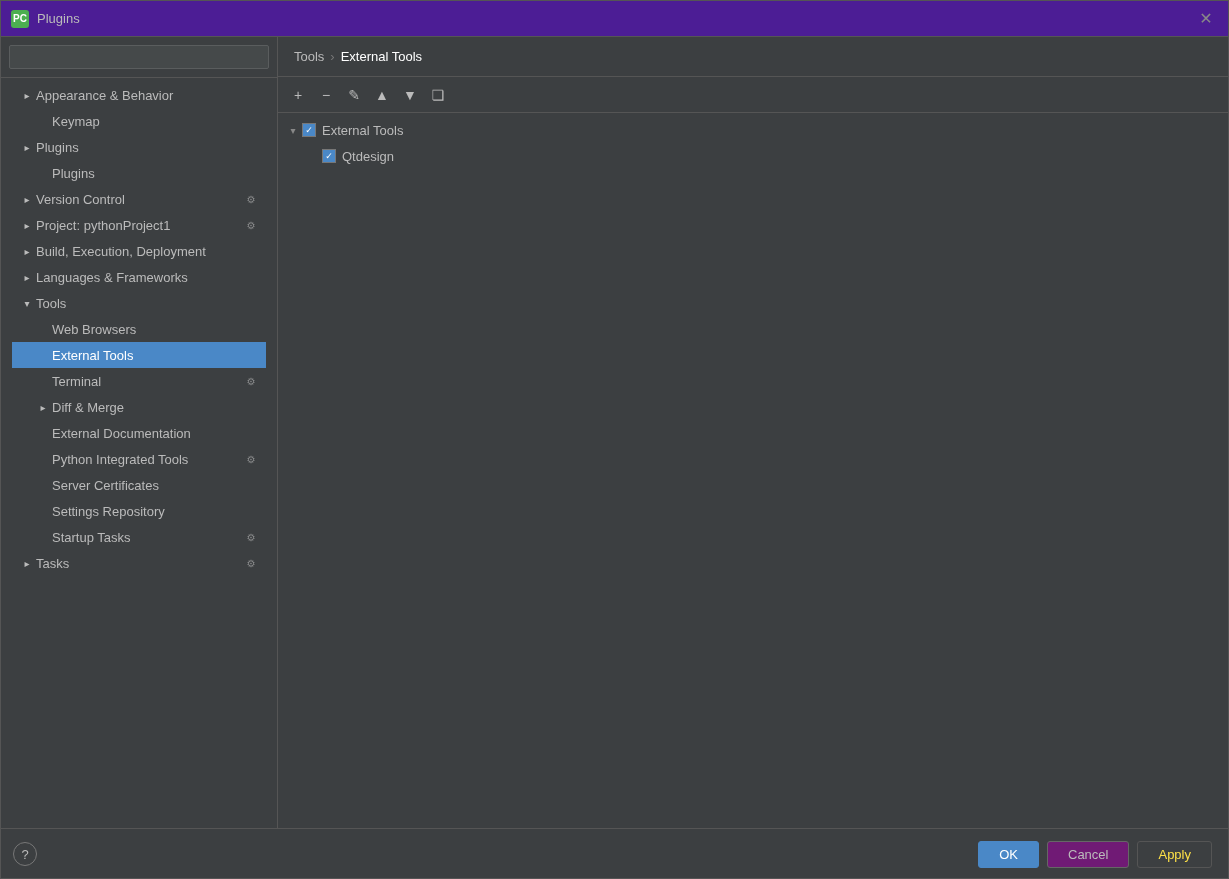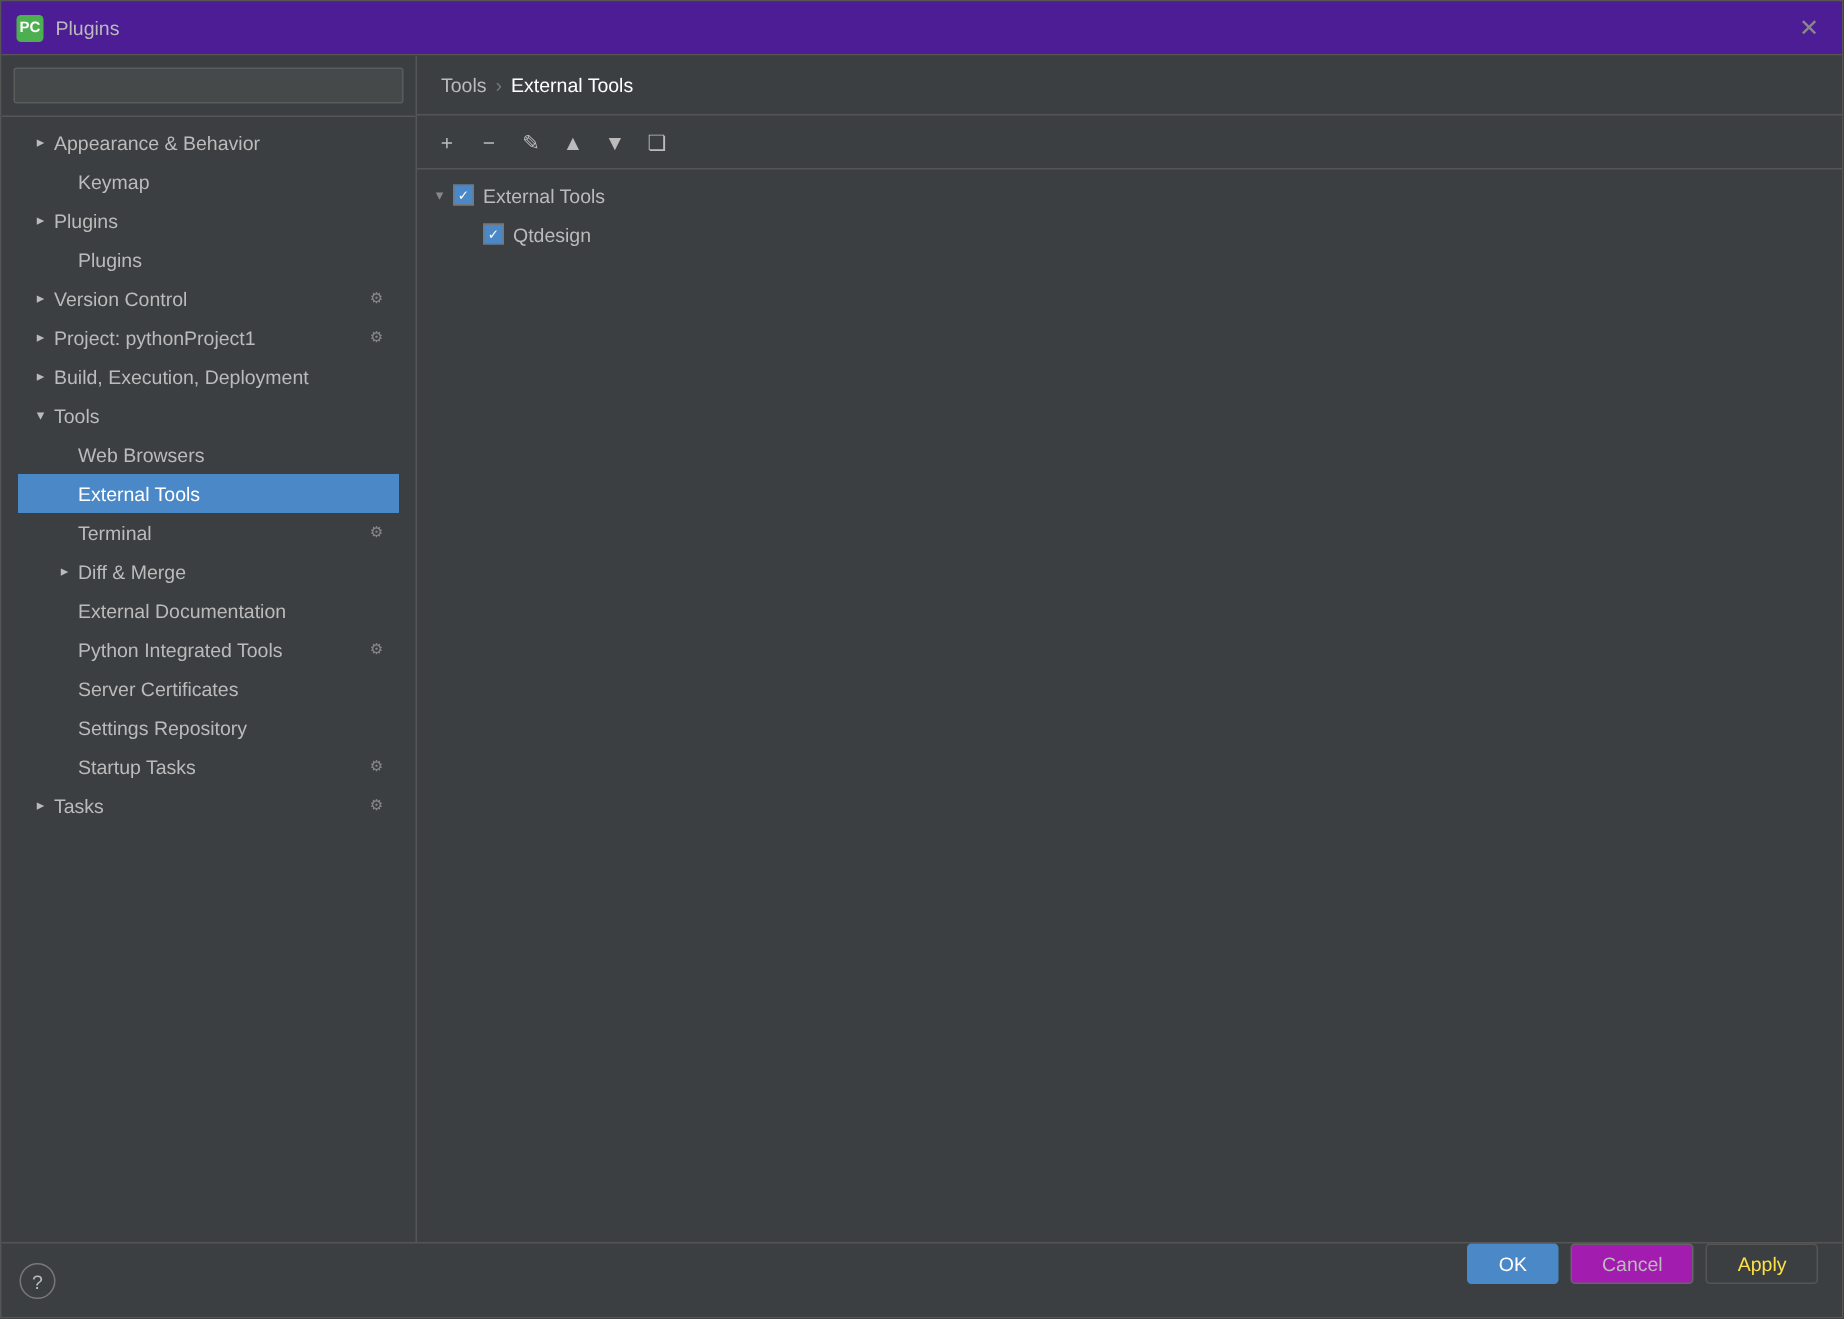--- a/index.html
+++ b/index.html
@@ -216,41 +216,41 @@
     }
     .checkbox::after {
       content: "✓";
       font-size: 9px;
       color: #fff;
     }
     .tree-label { color: #bbb; }
     .footer {
       height: 50px;
       display: flex;
-      align-items: flex-start;
+      align-items: flex-end;
       justify-content: flex-end;
-      padding: 0 16px;
+      padding: 10px 16px;
       gap: 8px;
       border-top: 1px solid #555;
       flex-shrink: 0;
     }
     .footer-btn {
       padding: 5px 20px;
       font-size: 13px;
       cursor: pointer;
       border-radius: 3px;
       border: 1px solid #666;
     }
     .footer-btn.primary {
       background: #4a88c7;
       color: #fff;
       border-color: #4a88c7;
     }
     .footer-btn.secondary {
-      background: #a21caf;
+      background: #701a75;
       color: #bbb;
       border-color: #666;
     }
     .footer-btn.disabled-btn {
       background: #3c3f41;
       color: #fde047;
       border-color: #555;
       cursor: default;
     }
     .help-btn {
@@ -321,20 +321,24 @@
           <span class="nav-arrow closed"></span>
           <span class="nav-label">Project: pythonProject1</span>
           <span class="nav-icon-right">⚙</span>
         </div>
 
         <div class="nav-item level-0">
           <span class="nav-arrow closed"></span>
           <span class="nav-label">Build, Execution, Deployment</span>
         </div>
 
+        <div class="nav-item level-0">
+          <span class="nav-arrow closed"></span>
+          <span class="nav-label">Languages &amp; Frameworks</span>
+        </div>
 
         <div class="nav-item level-0">
           <span class="nav-arrow open"></span>
           <span class="nav-label">Tools</span>
         </div>
 
         <div class="nav-item level-1">
           <span class="nav-arrow empty"></span>
           <span class="nav-label">Web Browsers</span>
         </div>

